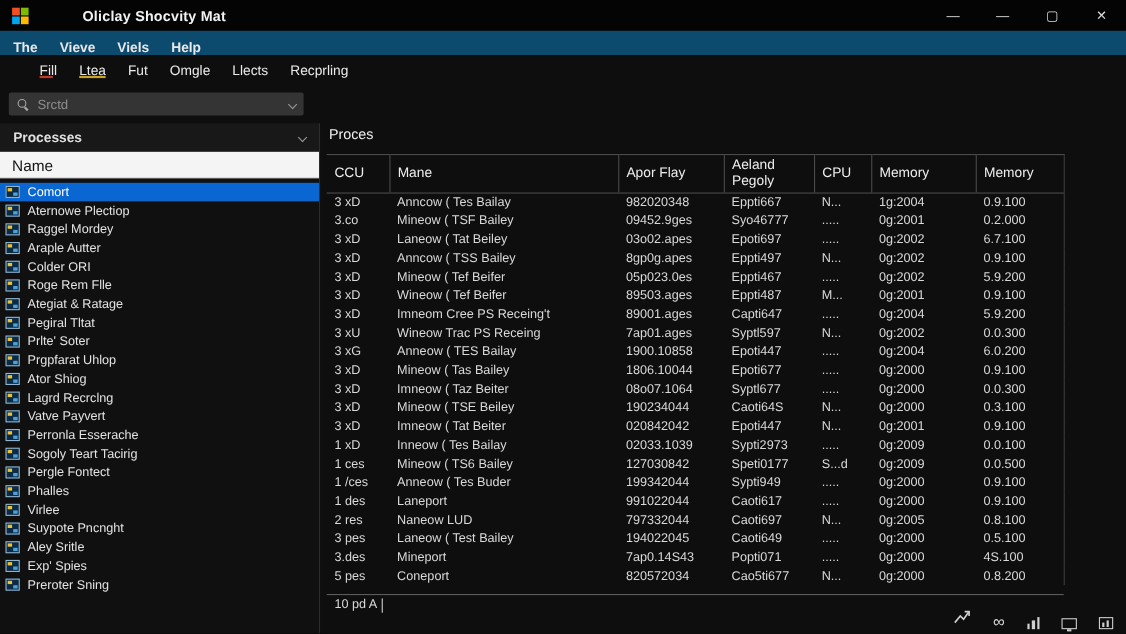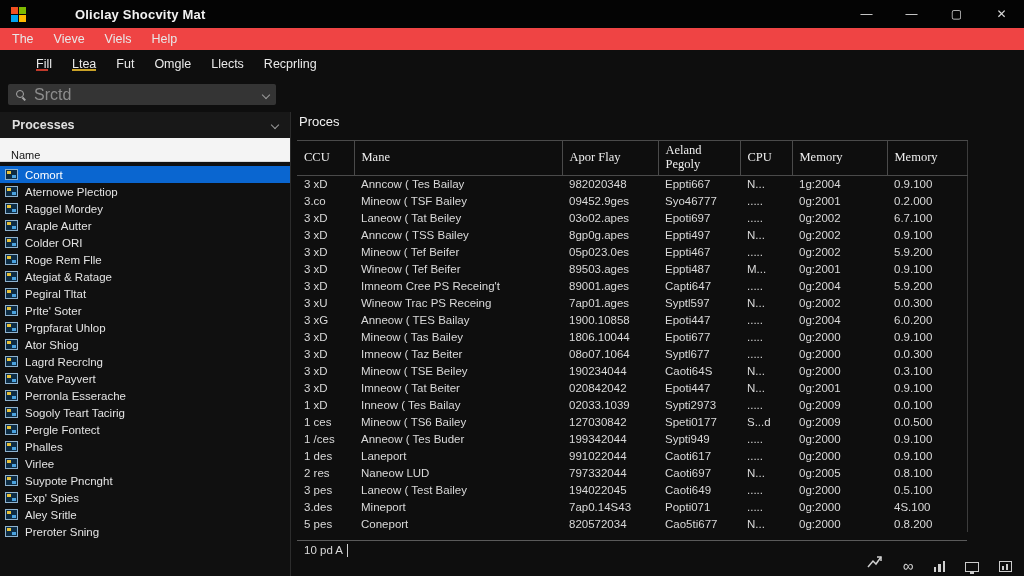--- a/index.html
+++ b/index.html
@@ -15,68 +15,68 @@
   .win-logo i:nth-child(1){background:#f25022}
   .win-logo i:nth-child(2){background:#7fba00}
   .win-logo i:nth-child(3){background:#00a4ef}
   .win-logo i:nth-child(4){background:#ffb900}
   .window-title { font-size:13px; font-weight:bold; color:#f2f2f2; letter-spacing:.2px;margin-left:40px; }
   .window-controls { margin-left:auto; display:flex; height:100%; }
   .window-control { width:45px; height:100%; display:flex; align-items:center;
                     justify-content:center; font-size:12px; color:#dcdcdc; cursor:default; }
 
   
-  .menubar { position:absolute; top:28px; left:0; right:0; height:22px; background:#ef4444;
-             display:flex; align-items:center; font-size:12.5px; padding-left:2px; }
+  .menubar { position:absolute; top:28px; left:0; right:0; height:22px; background:#0c4a6e;
+             display:flex; align-items:flex-end; font-size:12.5px; padding-left:2px;font-weight:bold; }
   .menu-item { padding:0 10px; color:#e8e8e8; }
   .toolbar { position:absolute; top:52px; left:0; right:0; height:24px; display:flex;
              align-items:center; font-size:12.5px; padding-left:2px;margin-left:24px; }
   .toolbar-item { padding:0 10px; position:relative; color:#eaeaea; }
   .toolbar-item.accent-red::after { content:""; position:absolute; left:10px; width:12px;
              bottom:0; height:2px; background:#c03a2b; }
   .toolbar-item.accent-gold::after { content:""; position:absolute; left:10px; right:10px;
              bottom:0; height:2px; background:#c9a227; }
 
   
   .search-box { position:absolute; left:8px; top:84px; width:268px; height:21px; background:#343434;
                 border-radius:2px; display:flex; align-items:center; padding:0 7px; }
   .search-icon { position:relative; width:12px; height:12px; flex:0 0 auto; }
   .search-icon::before { content:""; position:absolute; left:1px; top:1px; width:6px; height:6px;
                 border:1.5px solid #a8a8a8; border-radius:50%; }
   .search-icon::after { content:""; position:absolute; right:1px; bottom:1px; width:4px; height:1.5px;
                 background:#a8a8a8; transform:rotate(45deg); }
-  .search-placeholder { color:#8d8d8d; font-size:16px; margin-left:7px; flex:1; }
+  .search-placeholder { color:#8d8d8d; font-size:12px; margin-left:7px; flex:1; }
   .chevron { width:6px; height:6px; border-right:1.5px solid #9a9a9a;
              border-bottom:1.5px solid #9a9a9a; transform:rotate(45deg); flex:0 0 auto; }
 
   
   .sidebar { position:absolute; left:0; top:112px; width:291px; bottom:0; background:#101010;
              border-right:1px solid #2c2c2c; }
   .sidebar-header { height:26px; display:flex; align-items:center; padding:0 12px;
              font-size:12.5px; color:#e0e0e0; background:#181818;font-weight:bold; }
   .sidebar-header .chevron { margin-left:auto; }
-  .name-header { height:24px; background:#f4f4f4; color:#141414; font-size:11px;
-             display:flex; align-items:flex-end; padding:0 11px; border-bottom:1px solid #d8d8d8; }
+  .name-header { height:24px; background:#f4f4f4; color:#141414; font-size:14px;
+             display:flex; align-items:center; padding:0 11px; border-bottom:1px solid #d8d8d8; }
   .process-list { position:absolute; top:54px; left:0; right:0; bottom:0; overflow:hidden; }
   .list-item { height:17px; display:flex; align-items:center; padding-left:5px;
              font-size:11.5px; color:#e3e3e3; white-space:nowrap; }
   .list-item.selected { background:#0a66d0; color:#ffffff; }
   .app-icon { width:13px; height:11px; border:1px solid #8fb3cf; background:#0d2c44;
              position:relative; margin-right:7px; flex:0 0 auto; }
   .app-icon::before { content:""; position:absolute; left:1px; top:1px; width:4px; height:3px; background:#e8c23a; }
   .app-icon::after  { content:""; position:absolute; right:1px; bottom:1px; width:4px; height:3px; background:#4aa3e0; }
 
   
   .main { position:absolute; left:292px; top:100px; right:0; bottom:0; }
   .main-title { position:absolute; left:7px; top:14px; font-size:13px; color:#f0f0f0; }
   table.proc { position:absolute; left:5px; top:40px; width:670px; border-collapse:collapse;
              table-layout:fixed; border-right:1px solid #3c3c3c; }
   table.proc thead th { font-size:12.5px; font-weight:normal; color:#eeeeee; text-align:left;
              padding:3px 7px; border-top:1px solid #4a4a4a; border-bottom:1px solid #4a4a4a;
-             border-left:1px solid #4a4a4a; height:28px; line-height:1.1; vertical-align:middle;font-family:Liberation Serif, serif; }
+             border-left:1px solid #4a4a4a; height:28px; line-height:1.1; vertical-align:middle; }
   table.proc thead th:first-child { border-left:none; }
   table.proc tbody td { font-size:11.5px; color:#d9d9d9; padding:0 7px; height:17px;
              white-space:nowrap; overflow:hidden; }
   .table-footer { position:absolute; left:5px; top:440px; width:670px; border-top:1px solid #5a5a5a;
              font-size:11.5px; color:#d9d9d9; padding:3px 7px; display:flex; }
   .table-footer .cursor-bar { width:1px; height:13px; background:#cfcfcf; margin-left:4px; }
 
   
   .status-icons { position:absolute; right:12px; bottom:4px; display:flex; gap:20px;
              align-items:flex-end; color:#d6d6d6; }
@@ -215,25 +215,25 @@
         <div class="list-item">
           <span class="app-icon"></span>
           <span>Virlee</span>
         </div>
         <div class="list-item">
           <span class="app-icon"></span>
           <span>Suypote Pncnght</span>
         </div>
         <div class="list-item">
           <span class="app-icon"></span>
+          <span>Aley Sritle</span>
+        </div>
+        <div class="list-item">
+          <span class="app-icon"></span>
           <span>Exp' Spies</span>
-        </div>
-        <div class="list-item">
-          <span class="app-icon"></span>
-          <span>Aley Sritle</span>
         </div>
         <div class="list-item">
           <span class="app-icon"></span>
           <span>Preroter Sning</span>
         </div>
       </div>
   </div>
 
   <div class="main">
     <div class="main-title">Proces</div>

